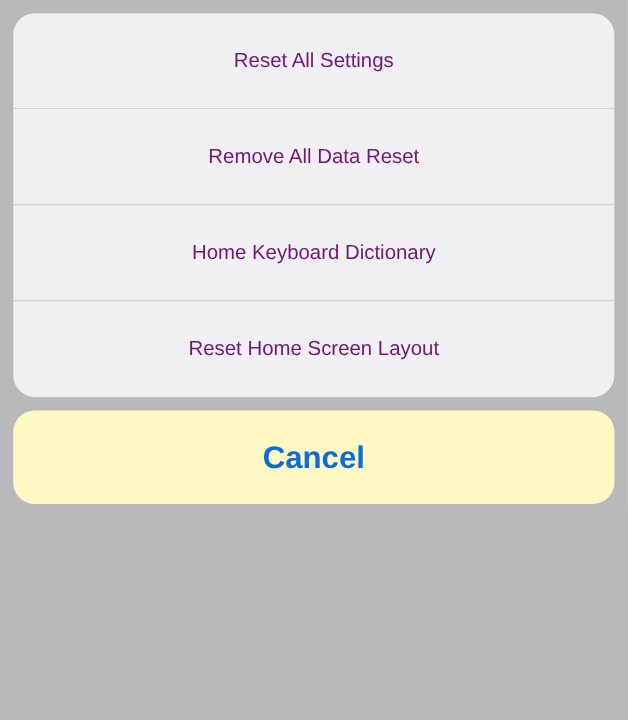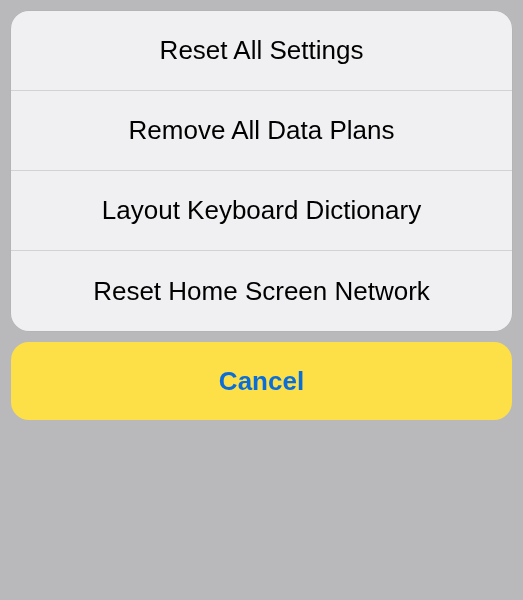--- a/index.html
+++ b/index.html
@@ -28,39 +28,39 @@
       border-radius: 18px;
       overflow: hidden;
       width: 100%;
       box-shadow: 0 0 0 0.5px rgba(0,0,0,0.05);
     }
     .option {
       height: 80px;
       display: flex;
       align-items: center;
       justify-content: center;
-      font-size: 26px;
-      color: #000000;
+      font-size: 17px;
+      color: #701a75;
       font-weight: 400;
       cursor: pointer;
       border-bottom: 0.8px solid rgba(0,0,0,0.12);
       background: transparent;
     }
     .option:first-child {
       border-top-left-radius: 18px;
       border-top-right-radius: 18px;
     }
     .option:last-child {
       border-bottom: none;
       border-bottom-left-radius: 18px;
       border-bottom-right-radius: 18px;
     }
     .cancel-btn {
       margin-top: 11px;
-      background: #fde047;
+      background: #fef9c3;
       border-radius: 18px;
       height: 78px;
       display: flex;
       align-items: center;
       justify-content: center;
       font-size: 26px;
       color: #0b6ed8;
       font-weight: 600;
       cursor: pointer;
       width: 100%;
@@ -69,26 +69,26 @@
 </head>
 <body>
 
 <div class="container">
 
   <div class="sheet">
     <div class="option">
       <span>Reset All Settings</span>
     </div>
     <div class="option">
-      <span>Remove All Data Plans</span>
+      <span>Remove All Data Reset</span>
     </div>
     <div class="option">
-      <span>Layout Keyboard Dictionary</span>
+      <span>Home Keyboard Dictionary</span>
     </div>
     <div class="option">
-      <span>Reset Home Screen Network</span>
+      <span>Reset Home Screen Layout</span>
     </div>
   </div>
 
   <div class="cancel-btn">
     <span>Cancel</span>
   </div>
 </div>
 
 </body></html>

